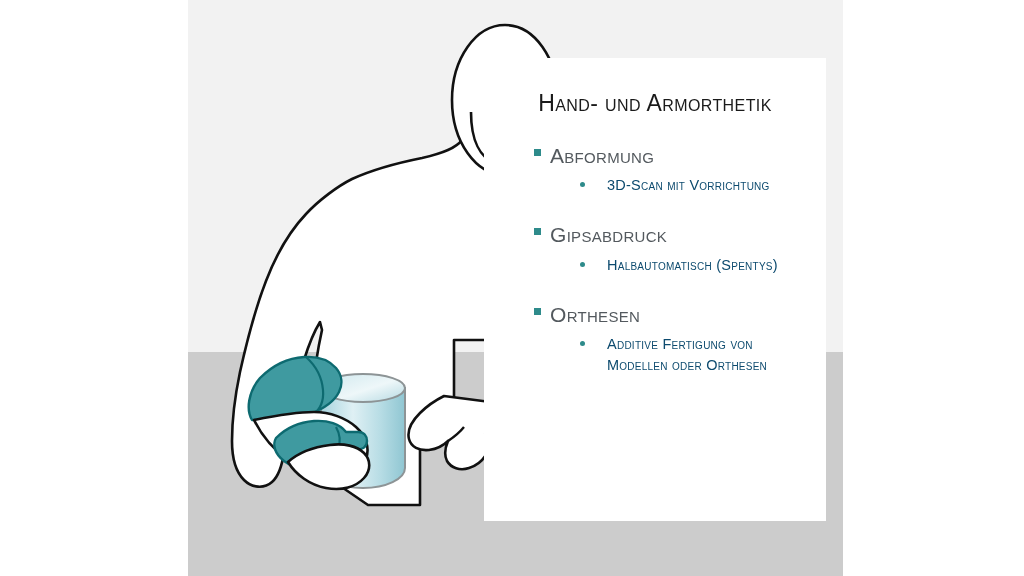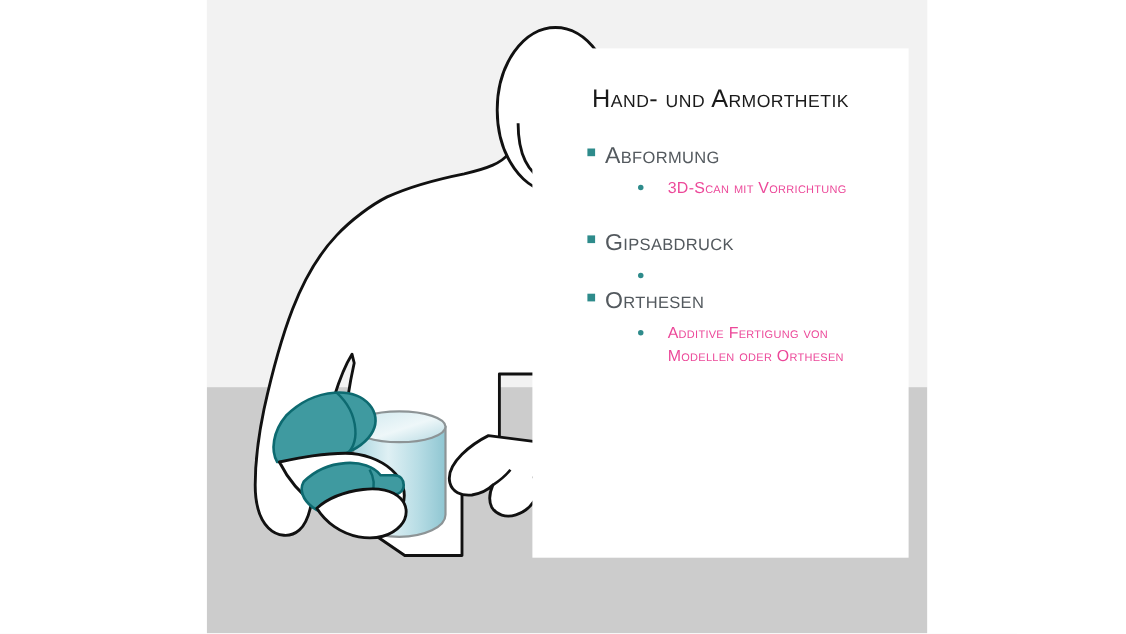--- a/index.html
+++ b/index.html
@@ -39,21 +39,21 @@
     position: absolute;
     left: 0;
     top: 0;
     width: 655px;
     height: 576px;
   }
   
   #card {
     position: absolute;
     left: 484px;
-    top: 44px;
+    top: 58px;
     width: 342px;
     height: 463px;
     background: #ffffff;
     box-sizing: border-box;
     padding: 26px 18px 10px 18px;
   }
   #title {
     color: #1a1a1a;
     font-size: 23px;
     letter-spacing: 0.4px;
@@ -80,21 +80,21 @@
     left: 32px;
     top: 6px;
     width: 7px;
     height: 7px;
     background: #2e8b8b;
   }
   .l2 {
     position: relative;
     padding-left: 105px;
     margin-top: 6px;
-    color: #ec4899;
+    color: #0c4a6e;
     font-size: 14.5px;
     font-variant: small-caps;
     letter-spacing: 0.25px;
     line-height: 1.45;
   }
   .l2 .dot {
     position: absolute;
     left: 78px;
     top: 7px;
     width: 5px;
@@ -258,20 +258,21 @@
       </div>
     </div>
 
     <div class="group">
       <div class="l1">
         <span class="sq"></span>
         <span>Gipsabdruck</span>
       </div>
       <div class="l2">
         <span class="dot"></span>
+        <span>Halbautomatisch (Spentys)</span>
       </div>
     </div>
 
     <div class="group">
       <div class="l1">
         <span class="sq"></span>
         <span>Orthesen</span>
       </div>
       <div class="l2">
         <span class="dot"></span>

